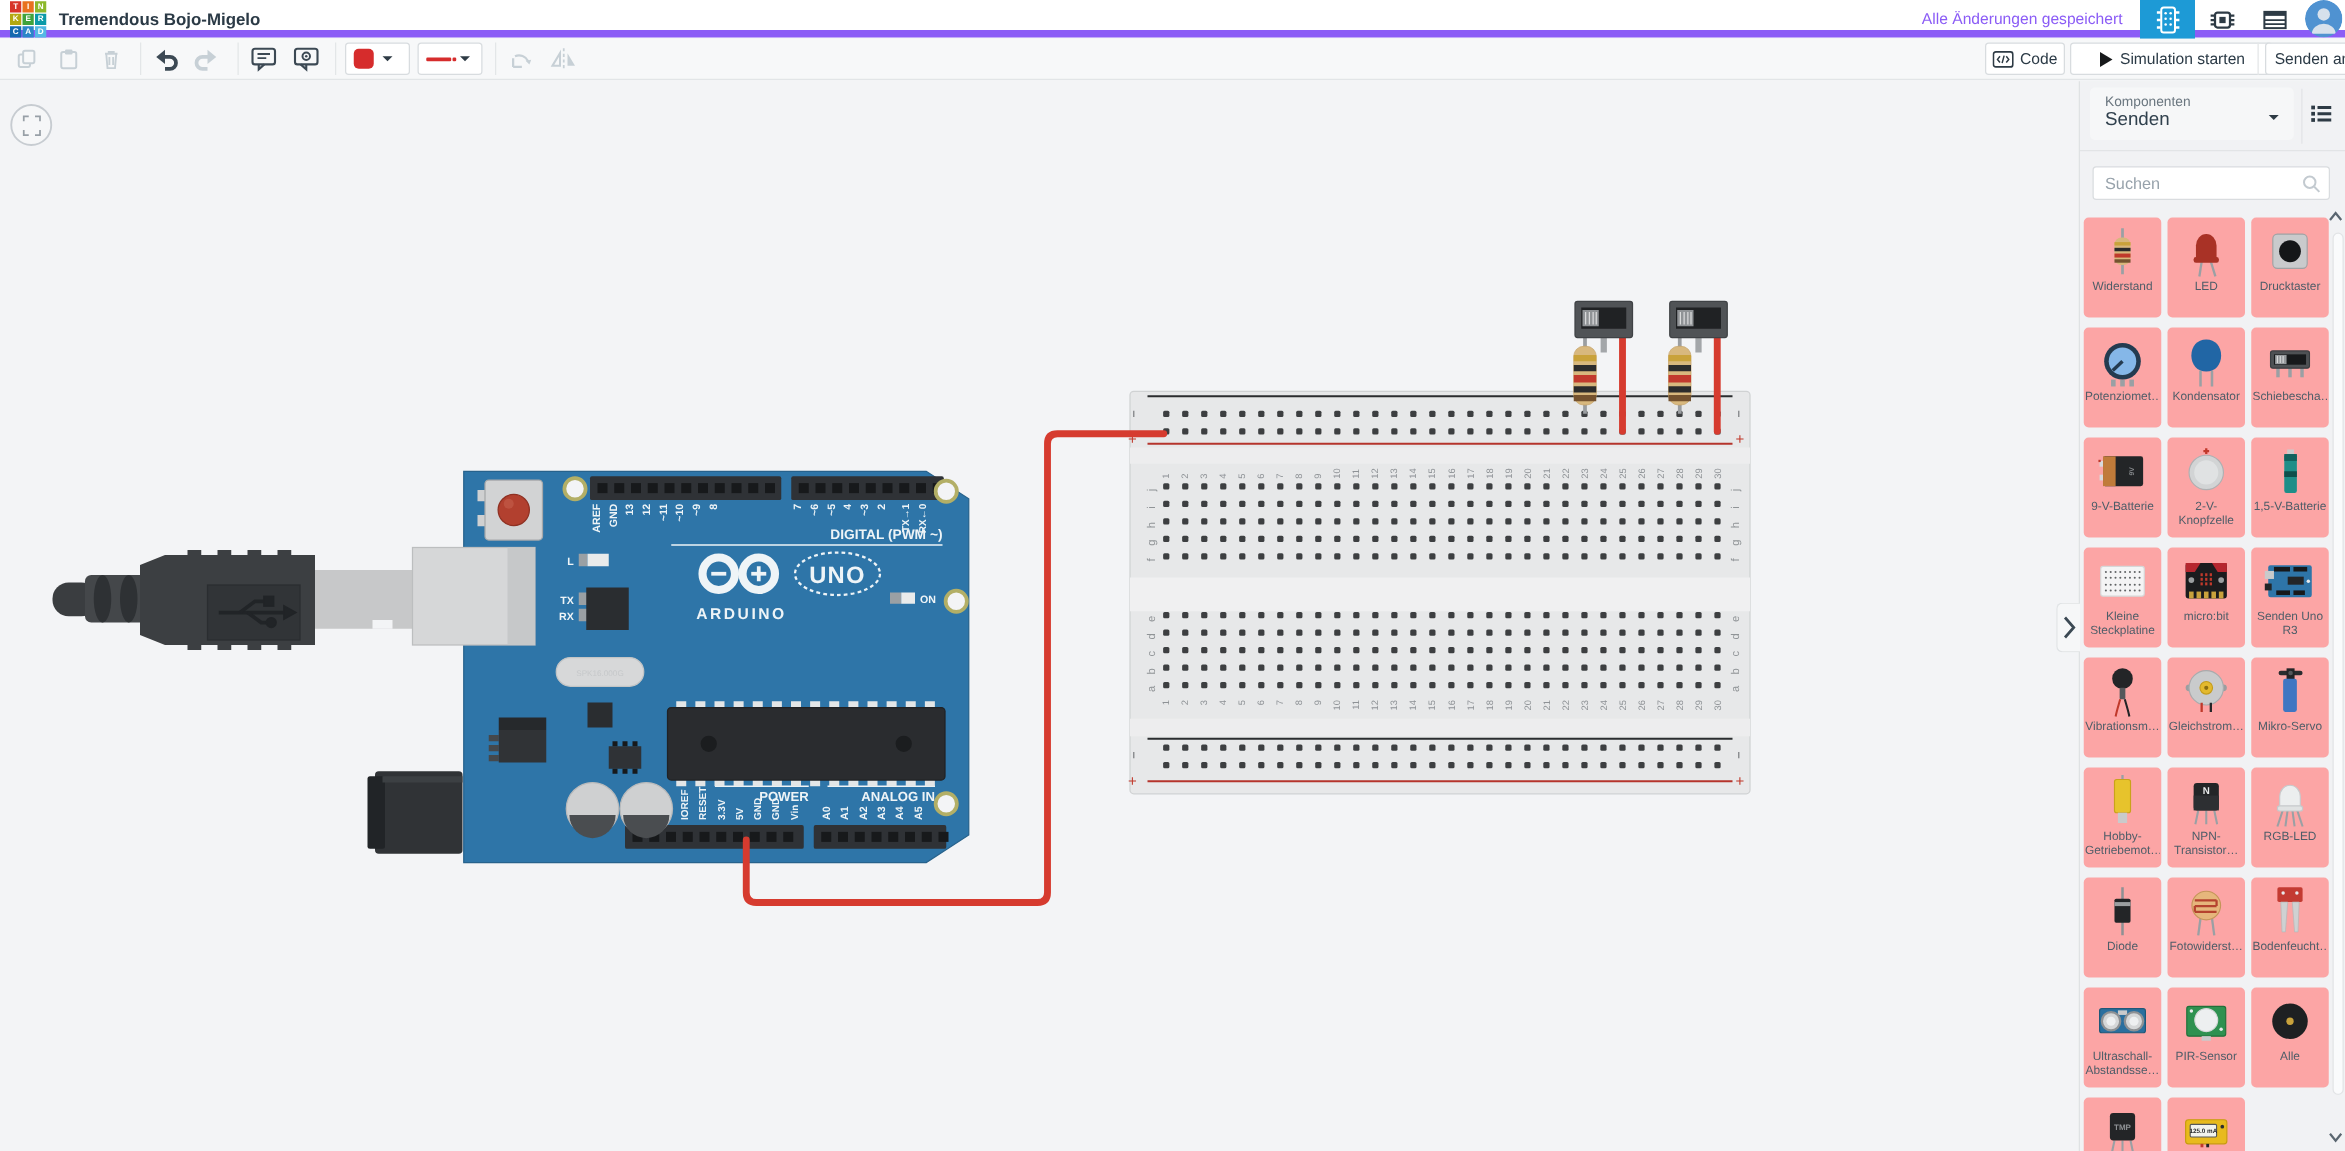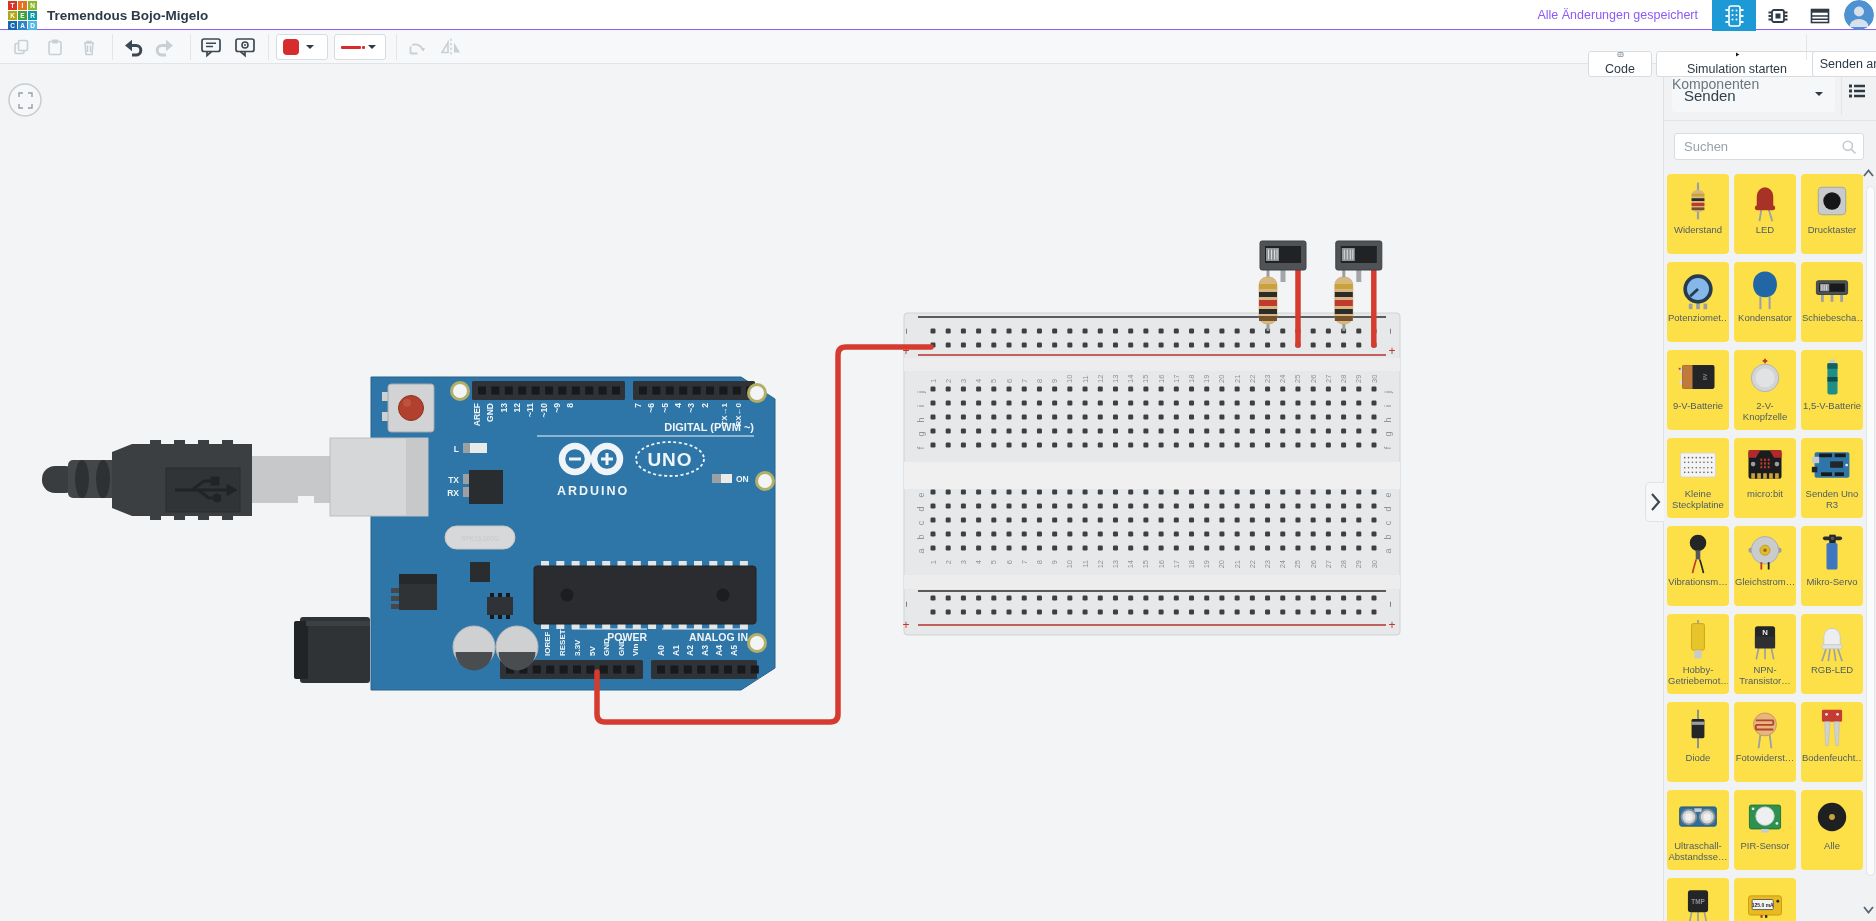--- a/index.html
+++ b/index.html
@@ -1,21 +1,21 @@
 <!DOCTYPE html>
 <html><head>
 <meta charset="utf-8">
 <style>
   html,body{margin:0;padding:0;}
   .app{position:relative;width:1876px;height:921px;overflow:hidden;background:#f3f4f6;
        font-family:"Liberation Sans",sans-serif;-webkit-font-smoothing:antialiased;}
   .app *{box-sizing:border-box;}
   
   .titlebar{position:absolute;left:0;top:0;width:1876px;height:30px;background:#ffffff;
-            border-bottom:1px solid #8b5cf6;z-index:30;}
+            border-bottom:6px solid #8b5cf6;z-index:30;}
   .logo{position:absolute;left:8px;top:1px;width:29px;height:29px;display:grid;
         grid-template-columns:repeat(3,9px);grid-template-rows:repeat(3,9px);gap:1px;}
   .logo-tile{display:flex;align-items:center;justify-content:center;color:#fff;
              font-size:6.5px;font-weight:bold;}
   .doc-title{position:absolute;left:47px;top:8px;font-size:13.5px;font-weight:bold;color:#2b3a46;}
   .save-status{position:absolute;right:178px;top:8px;font-size:12.5px;color:#8b5cf6;}
   .view-btn{position:absolute;top:0;width:44px;height:31px;display:flex;align-items:center;
             justify-content:center;cursor:pointer;}
   .view-btn.active{background:#1d9ad6;}
   .avatar{position:absolute;right:2px;top:0px;width:30px;height:30px;border-radius:50%;overflow:hidden;}
@@ -25,41 +25,41 @@
   .tool-ic{position:absolute;top:5px;width:30px;height:22px;display:flex;align-items:center;
            justify-content:center;cursor:pointer;}
   .tb-sep{position:absolute;top:3px;width:1px;height:26px;background:#e3e6e8;}
   .drop-btn{position:absolute;top:3px;width:52px;height:26px;background:#fff;border:1px solid #d8dcdf;
             border-radius:3px;display:flex;align-items:center;padding:0 6px;gap:7px;cursor:pointer;}
   .swatch{width:16px;height:16px;border-radius:4px;}
   .wline{width:20px;height:3px;border-radius:1px;position:relative;}
   .wline:after{content:"";position:absolute;right:-4px;top:0;width:3px;height:3px;border-radius:1px;background:inherit;}
   .caret{width:0;height:0;border-left:4px solid transparent;border-right:4px solid transparent;
          border-top:4.5px solid #2e3b45;}
-  .tb-btn{position:absolute;top:20px;height:26px;background:#fff;border:1px solid #d8dcdf;border-radius:3px;
-          display:flex;align-items:center;justify-content:center;gap:5px;font-size:12.5px;color:#2b3a46;cursor:pointer;flex-direction:column;}
+  .tb-btn{position:absolute;top:3px;height:26px;background:#fff;border:1px solid #d8dcdf;border-radius:3px;
+          display:flex;align-items:center;justify-content:center;gap:5px;font-size:12.5px;color:#2b3a46;cursor:pointer;}
   
   .sidebar{position:absolute;left:1663px;top:65px;width:213px;height:856px;background:#f1f2f4;
            border-left:1px solid #dfe2e4;overflow:hidden;z-index:20;}
   .cat-btn{position:absolute;left:8px;top:5px;width:163px;height:42px;background:#f6f7f8;
            border-radius:4px;cursor:pointer;}
-  .cat-label{position:absolute;left:0;top:6px;font-size:14px;color:#6a767f;}
+  .cat-label{position:absolute;left:12px;top:6px;font-size:11px;color:#6a767f;}
   .cat-value{position:absolute;left:12px;top:17px;font-size:15px;color:#30404d;}
   .cat-caret{position:absolute;right:12px;top:22px;}
   .sb-hsep{position:absolute;left:0;top:55px;width:213px;height:1px;background:#e2e4e6;}
   .sb-vsep{position:absolute;left:177px;top:6px;width:1px;height:44px;background:#e2e4e6;}
   .list-ic{position:absolute;left:182px;top:15px;cursor:pointer;}
   .search-box{position:absolute;left:10px;top:68px;width:190px;height:27px;}
   .search-box input{width:100%;height:100%;border:1px solid #d9dcdf;border-radius:3px;background:#fff;
           padding:0 26px 0 9px;font-size:13px;color:#3a4750;font-family:"Liberation Sans",sans-serif;outline:none;}
   .search-box input::placeholder{color:#97a2ab;}
   .search-ic{position:absolute;right:7px;top:6px;}
   .grid{position:absolute;left:3px;top:109px;width:198px;height:747px;display:grid;
         grid-template-columns:repeat(3,62px);grid-auto-rows:80px;gap:8px 5px;}
-  .comp-card{background:#fde047;border-radius:4px;display:flex;flex-direction:column;align-items:center;cursor:pointer;}
+  .comp-card{background:#fca5a5;border-radius:4px;display:flex;flex-direction:column;align-items:center;cursor:pointer;}
   .comp-icon{width:44px;height:46px;margin-top:4px;display:flex;align-items:center;justify-content:center;}
   .comp-icon svg{width:44px;height:44px;}
   .comp-label{width:60px;height:24px;overflow:hidden;font-size:9.5px;line-height:1.2;text-align:center;color:#4e5d68;}
   .scroll-thumb{position:absolute;right:1px;top:121px;width:9px;height:690px;background:#fafbfc;
                 border:1px solid #e2e4e6;border-radius:5px;cursor:pointer;}
   .scroll-arrow{position:absolute;right:1px;cursor:pointer;}
   .collapse-tab{position:absolute;left:1645px;top:482px;width:19px;height:40px;background:#f6f7f8;
                 border:1px solid #e0e3e5;border-right:none;border-radius:5px 0 0 5px;z-index:25;
                 display:flex;align-items:center;justify-content:center;cursor:pointer;}
   

